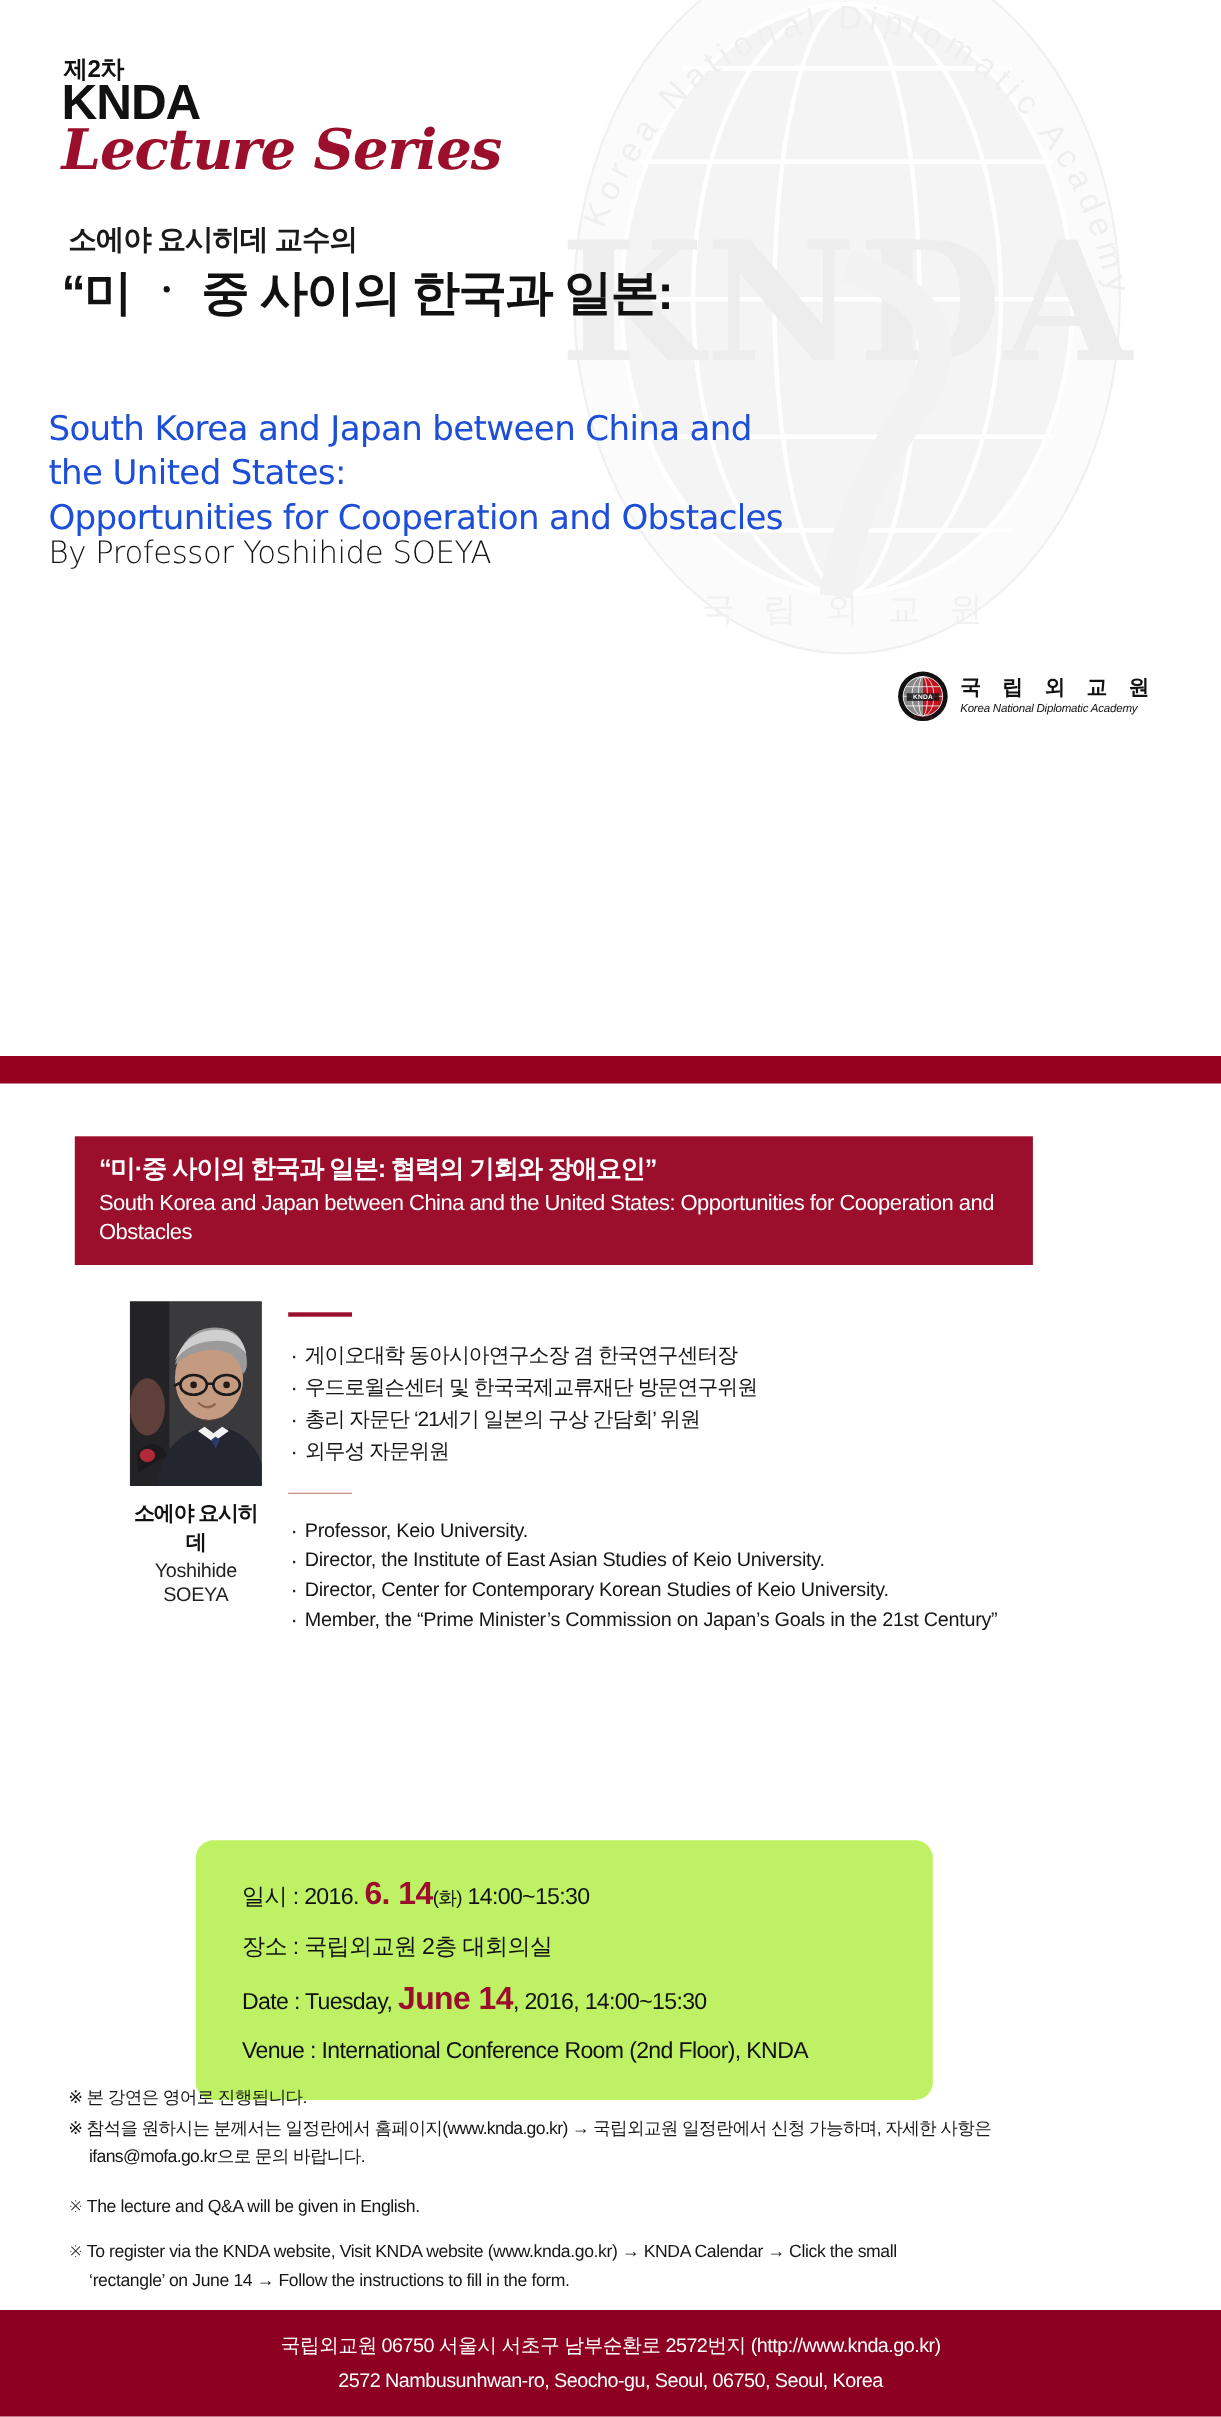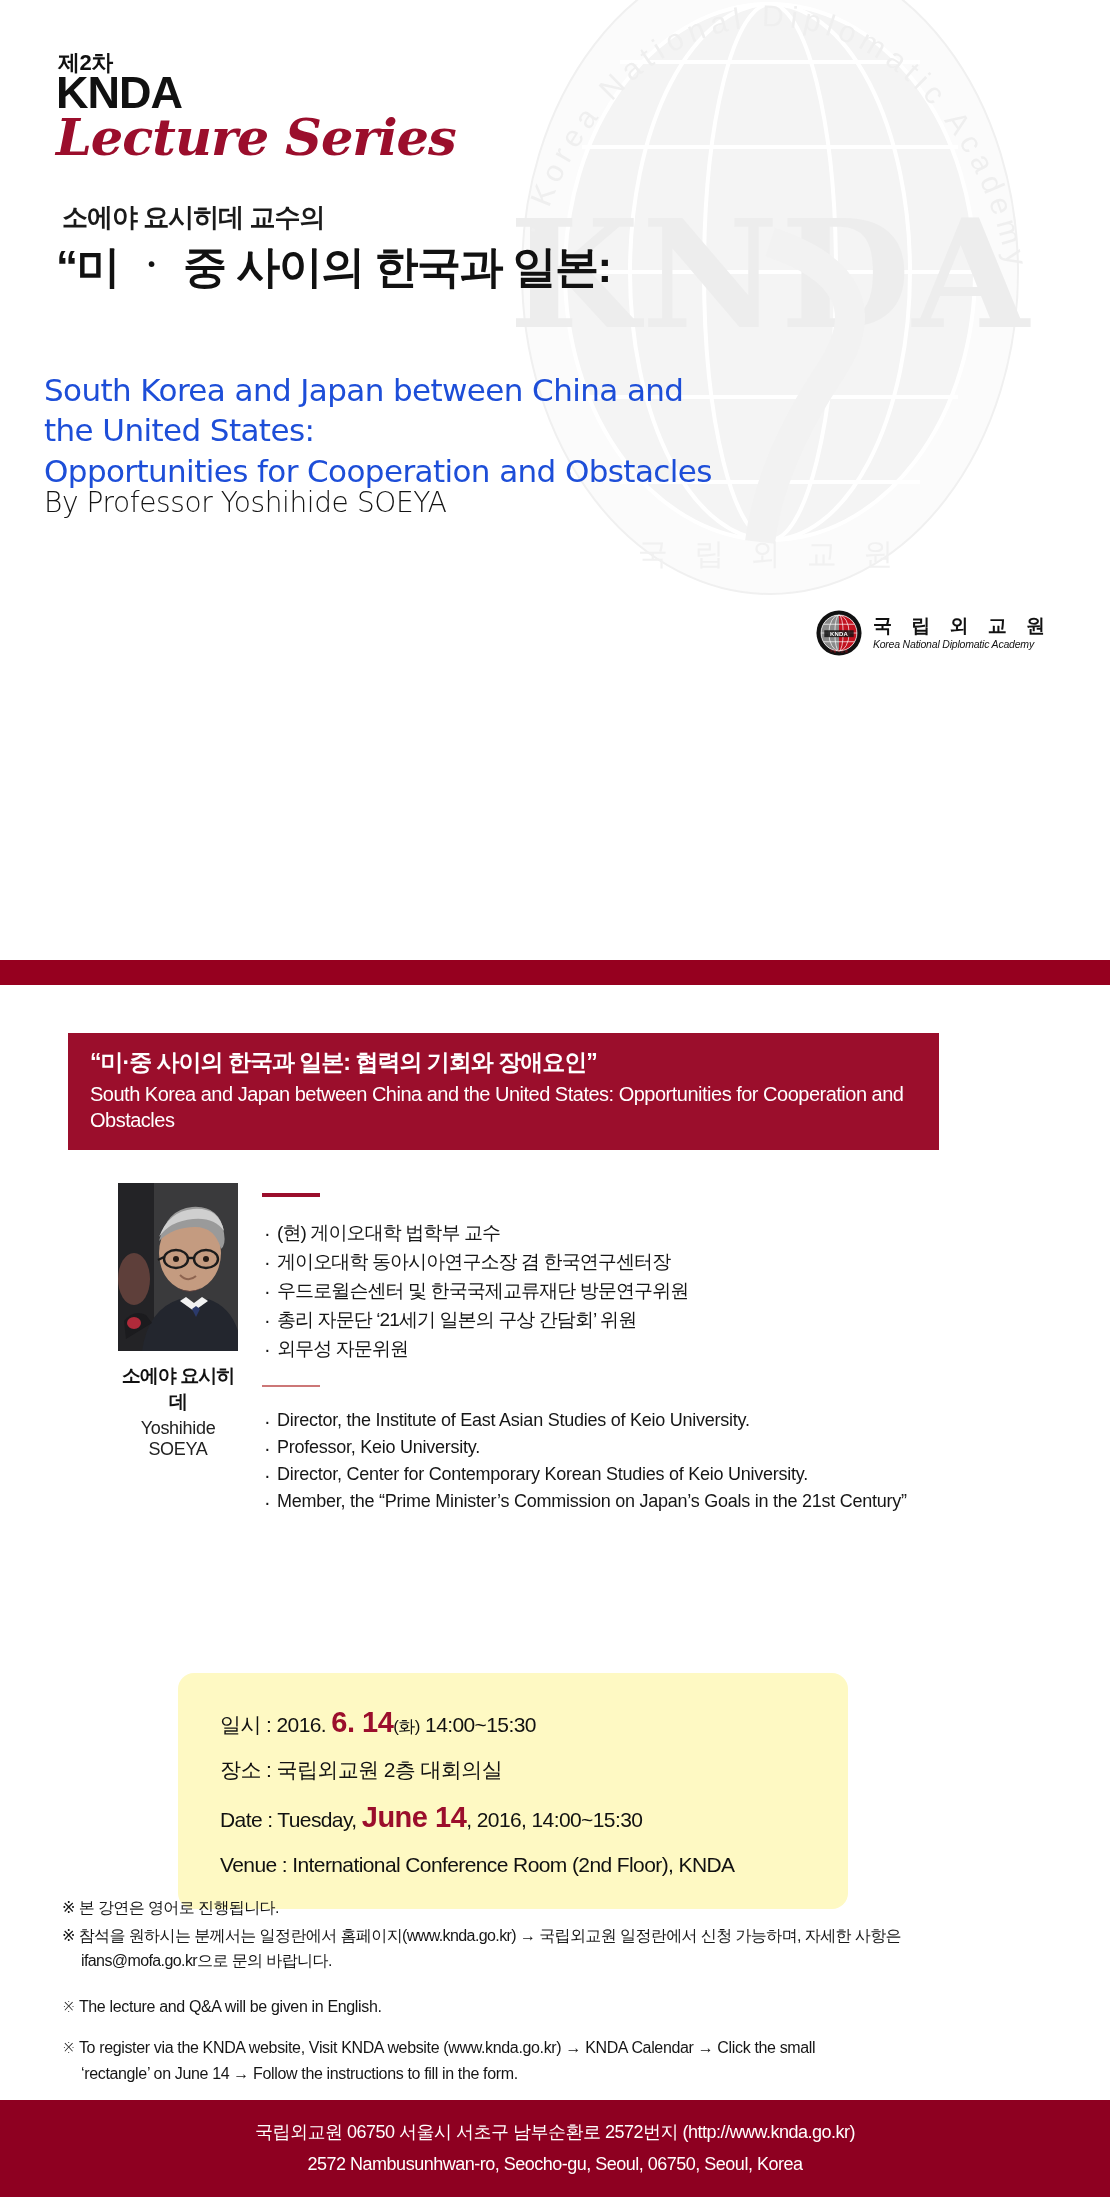--- a/index.html
+++ b/index.html
@@ -80,21 +80,21 @@
   .rule-mid{width:58px;height:1.5px;background:#C77;margin:22px 0 20px 0;}
   .bio-ko li{font-size:19px;color:#161616;line-height:1.52;letter-spacing:-0.9px;}
   .bio-en li{font-size:18px;color:#161616;line-height:1.50;letter-spacing:-0.25px;font-weight:300;}
   ul.blist{list-style:none;margin:0;padding:0;}
   ul.blist li{position:relative;padding-left:15px;}
   ul.blist li:before{content:"·";position:absolute;left:2px;top:-1px;font-size:20px;line-height:inherit;}
 
   
   .infobox{
     position:absolute;left:178px;top:1673px;width:670px;
-    background:#fef9c3;border-radius:16px;padding:22px 0 24px 42px;
+    background:#bef264;border-radius:16px;padding:22px 0 24px 42px;
     box-sizing:border-box;z-index:3;
   }
   .info-line{font-size:21px;color:#111;line-height:1.9;letter-spacing:-0.6px;}
   .info-line .hl{color:#9B0E2C;font-size:29px;font-weight:700;letter-spacing:-0.5px;}
   .info-line .sm{font-size:17px;}
 
   
   .notes{position:absolute;left:62px;top:1895px;width:1000px;z-index:3;}
   .note{font-size:16px;color:#161616;line-height:1.60;letter-spacing:-0.6px;margin-bottom:2px;}
   .note .ind{display:block;padding-left:19px;}
@@ -224,30 +224,29 @@
           <ellipse cx="16" cy="140" rx="7" ry="6" fill="#b02a3a"></ellipse>
         </svg>
       </span>
       <div class="name-ko">소에야 요시히데</div>
       <div class="name-en">Yoshihide SOEYA</div>
     </div>
 
     <div class="bio-col">
       <div class="rule-top"></div>
       <ul class="blist bio-ko">
-        <li>(현) 게이오대학 법학부 교수</li>
         <li>게이오대학 동아시아연구소장 겸 한국연구센터장</li>
         <li>우드로윌슨센터 및 한국국제교류재단 방문연구위원</li>
         <li>총리 자문단 ‘21세기 일본의 구상 간담회’ 위원</li>
         <li>외무성 자문위원</li>
       </ul>
       <div class="rule-mid"></div>
       <ul class="blist bio-en">
+        <li>Professor, Keio University.</li>
         <li>Director, the Institute of East Asian Studies of Keio University.</li>
-        <li>Professor, Keio University.</li>
         <li>Director, Center for Contemporary Korean Studies of Keio University.</li>
         <li>Member, the “Prime Minister’s Commission on Japan’s Goals in the 21st Century”</li>
       </ul>
     </div>
   </div>
 
   <div class="infobox">
     <div class="info-line">
       <span>일시 : 2016. </span><span class="hl">6. 14</span><span class="sm">(화)</span><span> 14:00~15:30</span>
     </div>

